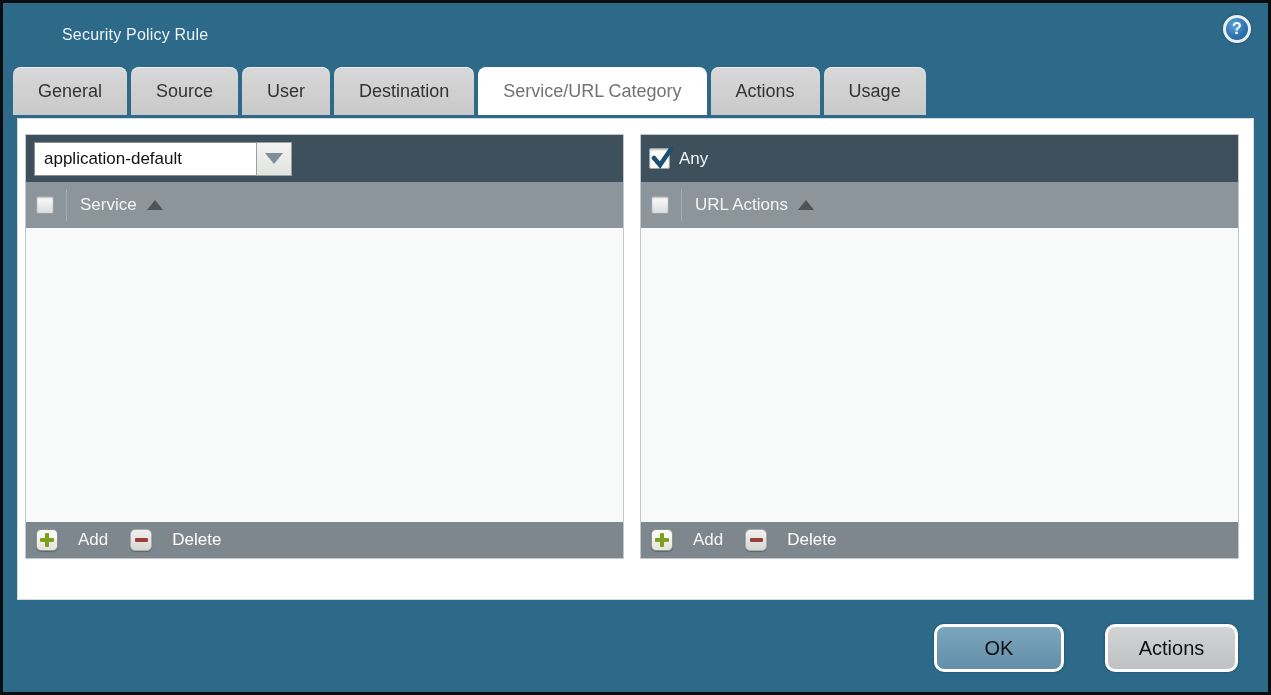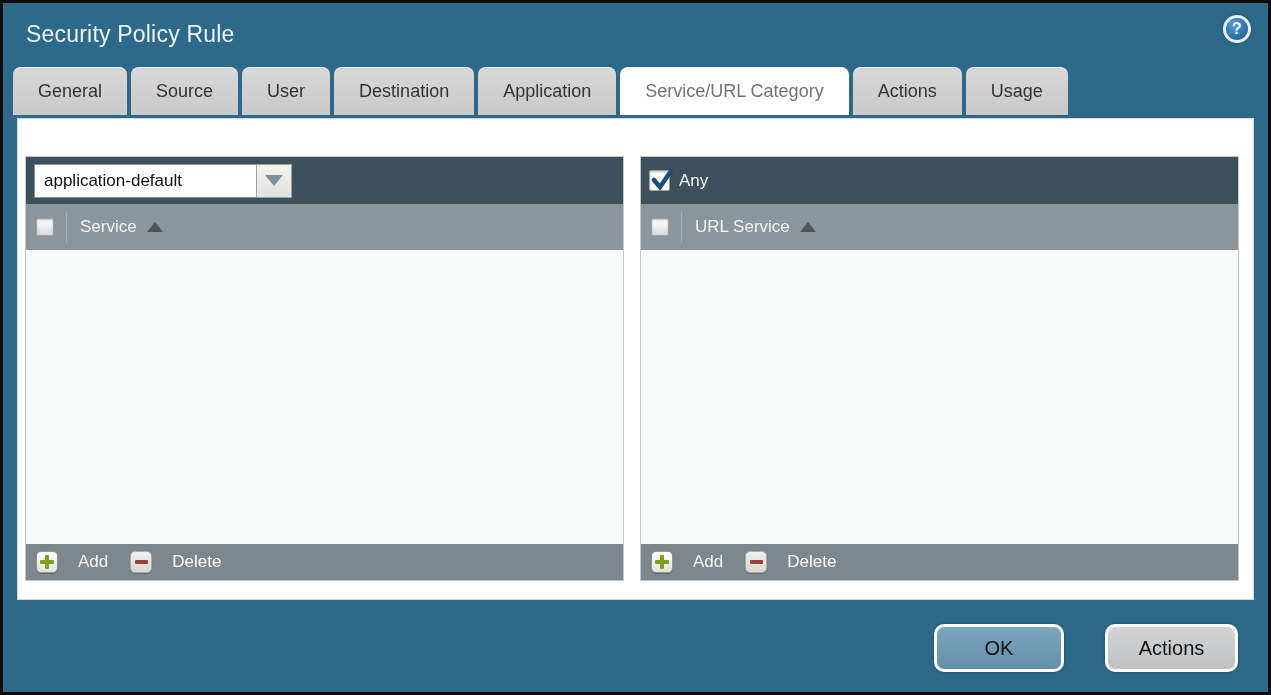--- a/index.html
+++ b/index.html
@@ -16,22 +16,23 @@
 
   
   .titlebar {
     height:63px;
     display:flex; align-items:center;
     padding-left:23px;
     position:relative;
   }
   .title {
     color:#eef3f6;
-    font-size:23px;
+    font-size:16px;
     letter-spacing:.2px;
+    margin-left:36px;
   }
   .help-icon {
     position:absolute; top:12px; right:17px;
     width:28px; height:28px;
     border-radius:50%;
     background:radial-gradient(circle at 38% 32%, #5ea3d6 0%, #2f74ae 55%, #1f5c94 100%);
     border:3px solid #e9eff3;
     box-shadow:0 0 3px rgba(0,0,0,.35);
     color:#ffffff;
     font-size:16px; font-weight:bold;
@@ -65,21 +66,21 @@
     box-shadow:none;
   }
 
   
   .content {
     position:absolute;
     left:14px; right:14px;
     top:115px; height:482px;
     background:#ffffff;
     border:1px solid #d6d9da;
-    padding:37px 14px 0 7px;
+    padding:15px 14px 0 7px;
     display:flex;
     gap:16px;
   }
   .panel {
     flex:1;
     height:425px;
     display:flex;
     flex-direction:column;
     border:1px solid #c2c8cb;
     background:#f8f9f9;
@@ -250,23 +251,20 @@
         <span>General</span>
       </div>
     <div class="tab">
         <span>Source</span>
       </div>
     <div class="tab">
         <span>User</span>
       </div>
     <div class="tab">
         <span>Destination</span>
-      </div>
-    <div class="tab">
-        <span>Application</span>
       </div>
     <div class="tab active">
         <span>Service/URL Category</span>
       </div>
     <div class="tab">
         <span>Actions</span>
       </div>
     <div class="tab">
         <span>Usage</span>
       </div>
@@ -311,21 +309,21 @@
         <div class="checkbox large checked">
           <svg viewBox="0 0 24 24">
             <path d="M4 12 l6 7 L21 3" stroke="#1d4e74" stroke-width="4.5" fill="none" stroke-linecap="round"></path>
           </svg>
         </div>
         <span class="any-label">Any</span>
       </div>
       <div class="panel-header">
         <div class="checkbox"></div>
         <div class="col-sep"></div>
-        <span class="col-label">URL Service</span>
+        <span class="col-label">URL Actions</span>
         <div class="sort-arrow"></div>
       </div>
       <div class="panel-body"></div>
       <div class="panel-footer">
         <button class="tool-btn">
           <span class="glyph-box">
               <span class="plus-glyph"></span>
             </span>
           <span class="lbl">Add</span>
         </button>

